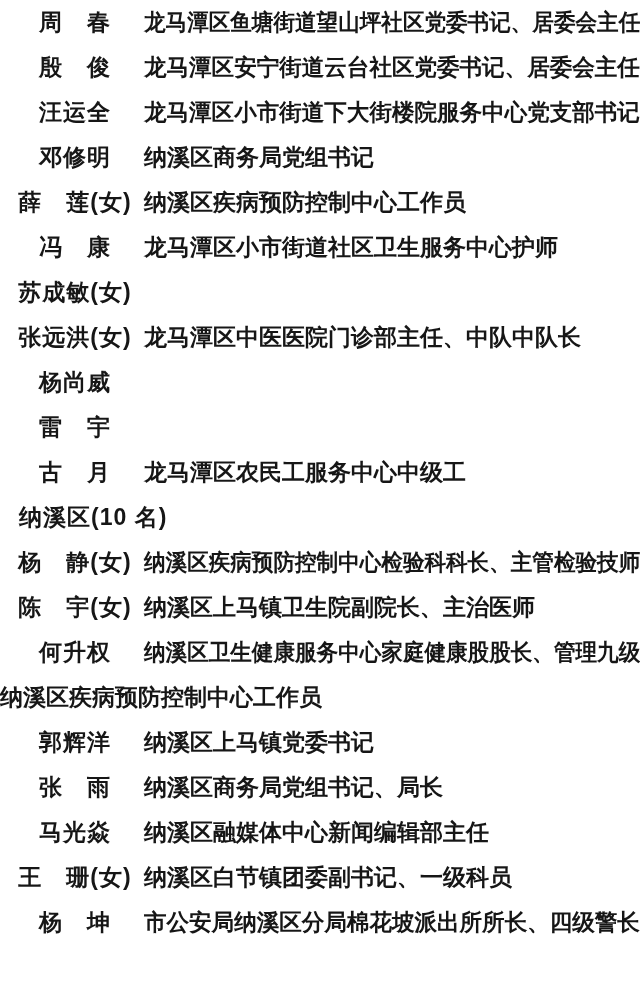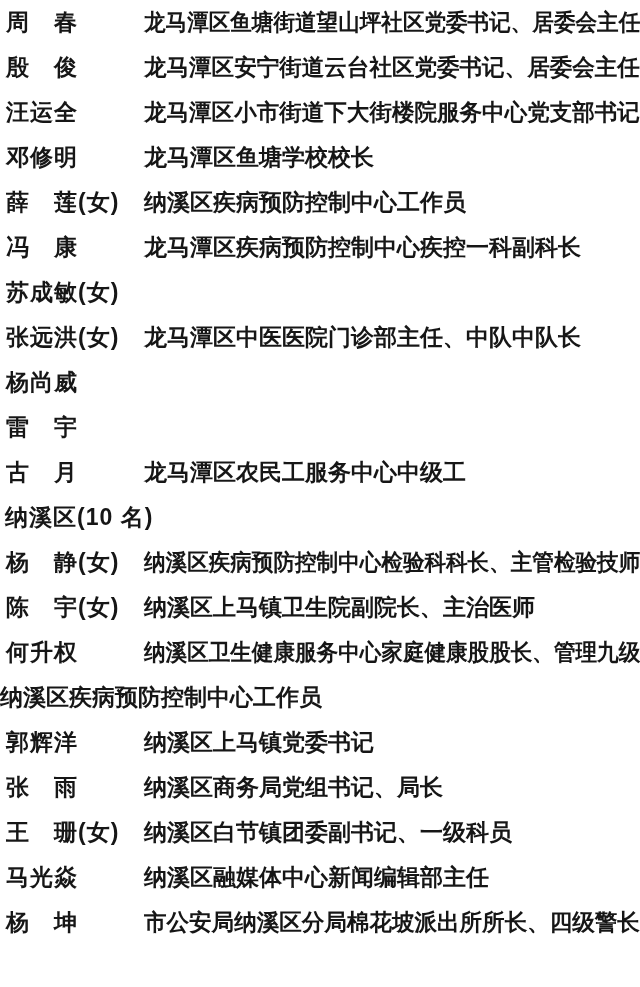--- a/index.html
+++ b/index.html
@@ -27,31 +27,32 @@
     display: flex;
     align-items: flex-start;
     min-height: 45px;
   }
   .name {
     flex: 0 0 144px;
     padding-left: 6px;
     box-sizing: border-box;
     white-space: pre;
     letter-spacing: 1px;
+    text-align: center;
   }
   .title {
     flex: 1 1 auto;
     min-width: 0;
     white-space: pre;
     transform-origin: left center;
     padding-right: 2px;
   }
   .section-header {
     height: 45px;
-    padding-left: 5px;
+    padding-left: 19px;
     letter-spacing: 1px;
   }
 </style>
 </head>
 <body>
 
 <div class="page">
   <div class="roster">
   <div class="row">
     <div class="name">周　春</div>
@@ -63,31 +64,31 @@
     <div class="title" style="transform: scaleX(0.98);">龙马潭区安宁街道云台社区党委书记、居委会主任</div>
   </div>
 
   <div class="row">
     <div class="name">汪运全</div>
     <div class="title" style="transform: scaleX(0.98);">龙马潭区小市街道下大街楼院服务中心党支部书记</div>
   </div>
 
   <div class="row">
     <div class="name">邓修明</div>
-    <div class="title">龙马潭区鱼塘学校校长</div>
+    <div class="title">纳溪区商务局党组书记</div>
   </div>
 
   <div class="row">
     <div class="name">薛　莲(女)</div>
     <div class="title">纳溪区疾病预防控制中心工作员</div>
   </div>
 
   <div class="row">
     <div class="name">冯　康</div>
-    <div class="title">龙马潭区疾病预防控制中心疾控一科副科长</div>
+    <div class="title">龙马潭区小市街道社区卫生服务中心护师</div>
   </div>
 
   <div class="row">
     <div class="name">苏成敏(女)</div>
   </div>
 
   <div class="row">
     <div class="name">张远洪(女)</div>
     <div class="title">龙马潭区中医医院门诊部主任、中队中队长</div>
   </div>
@@ -130,27 +131,27 @@
     <div class="name">郭辉洋</div>
     <div class="title">纳溪区上马镇党委书记</div>
   </div>
 
   <div class="row">
     <div class="name">张　雨</div>
     <div class="title">纳溪区商务局党组书记、局长</div>
   </div>
 
   <div class="row">
-    <div class="name">王　珊(女)</div>
-    <div class="title">纳溪区白节镇团委副书记、一级科员</div>
+    <div class="name">马光焱</div>
+    <div class="title">纳溪区融媒体中心新闻编辑部主任</div>
   </div>
 
   <div class="row">
-    <div class="name">马光焱</div>
-    <div class="title">纳溪区融媒体中心新闻编辑部主任</div>
+    <div class="name">王　珊(女)</div>
+    <div class="title">纳溪区白节镇团委副书记、一级科员</div>
   </div>
 
   <div class="row">
     <div class="name">杨　坤</div>
     <div class="title" style="transform: scaleX(0.98);">市公安局纳溪区分局棉花坡派出所所长、四级警长</div>
   </div>
 </div>
 </div>
 
 </body></html>

